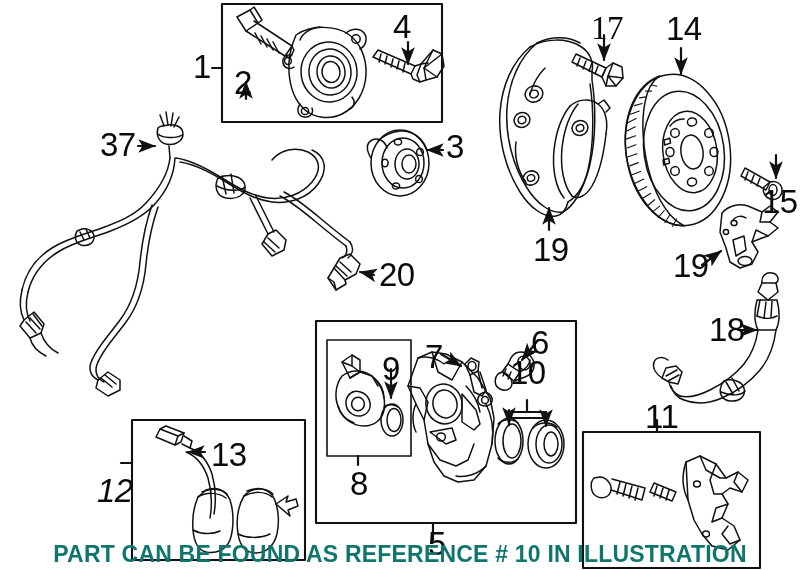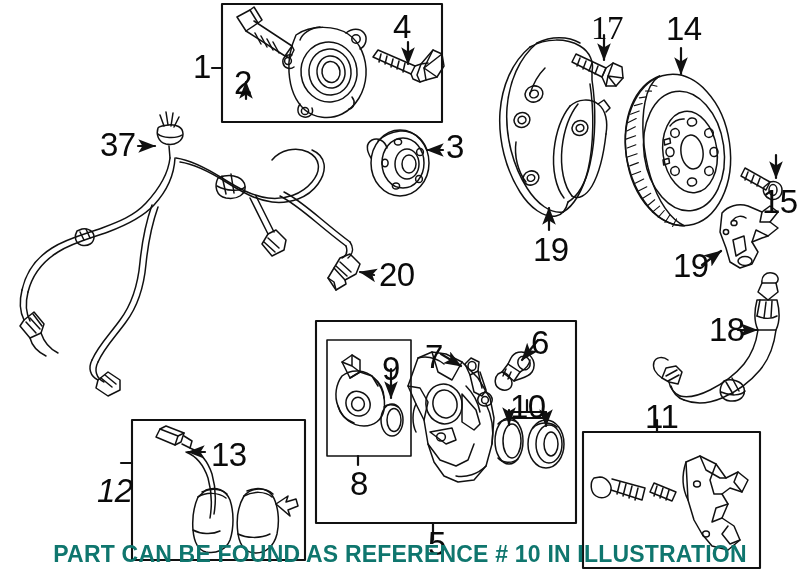--- a/index.html
+++ b/index.html
@@ -444,21 +444,21 @@
 
   <div class="callout" style="left:193px;top:50px;">1</div>
   <div class="callout" style="left:234px;top:66px;">2</div>
   <div class="callout" style="left:446px;top:130px;">3</div>
   <div class="callout" style="left:393px;top:10px;">4</div>
   <div class="callout" style="left:428px;top:527px;">5</div>
   <div class="callout" style="left:531px;top:326px;">6</div>
   <div class="callout" style="left:425px;top:340px;">7</div>
   <div class="callout" style="left:350px;top:467px;">8</div>
   <div class="callout" style="left:382px;top:352px;">9</div>
-  <div class="callout" style="left:510px;top:390px;">10</div>
+  <div class="callout" style="left:510px;top:356px;">10</div>
   <div class="callout" style="left:645px;top:400px;">11</div>
   <div class="callout" style="left:97px;top:474px;font-style:italic;">12</div>
   <div class="callout" style="left:211px;top:438px;">13</div>
   <div class="callout" style="left:666px;top:12px;">14</div>
   <div class="callout" style="left:762px;top:149px;margin-top:36px;">15</div>
   <div class="callout" style="left:533px;top:233px;">19</div>
   <div class="callout" style="left:591px;top:12px;font-family:Liberation Serif, serif;">17</div>
   <div class="callout" style="left:709px;top:313px;">18</div>
   <div class="callout" style="left:673px;top:249px;text-align:right;">19</div>
   <div class="callout" style="left:379px;top:258px;">20</div>

